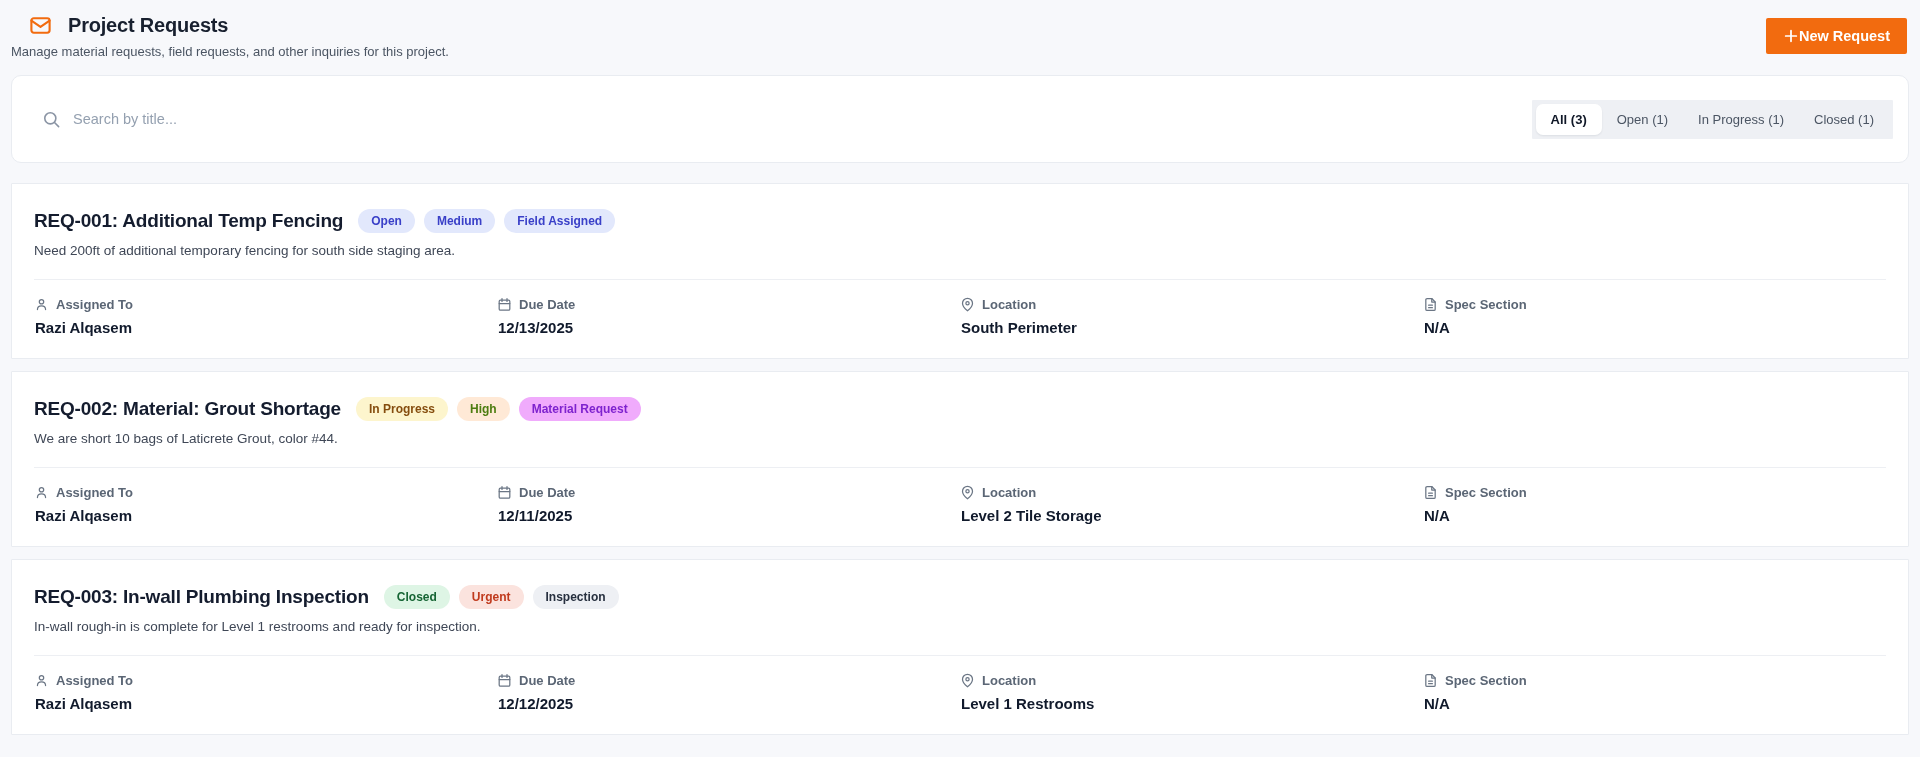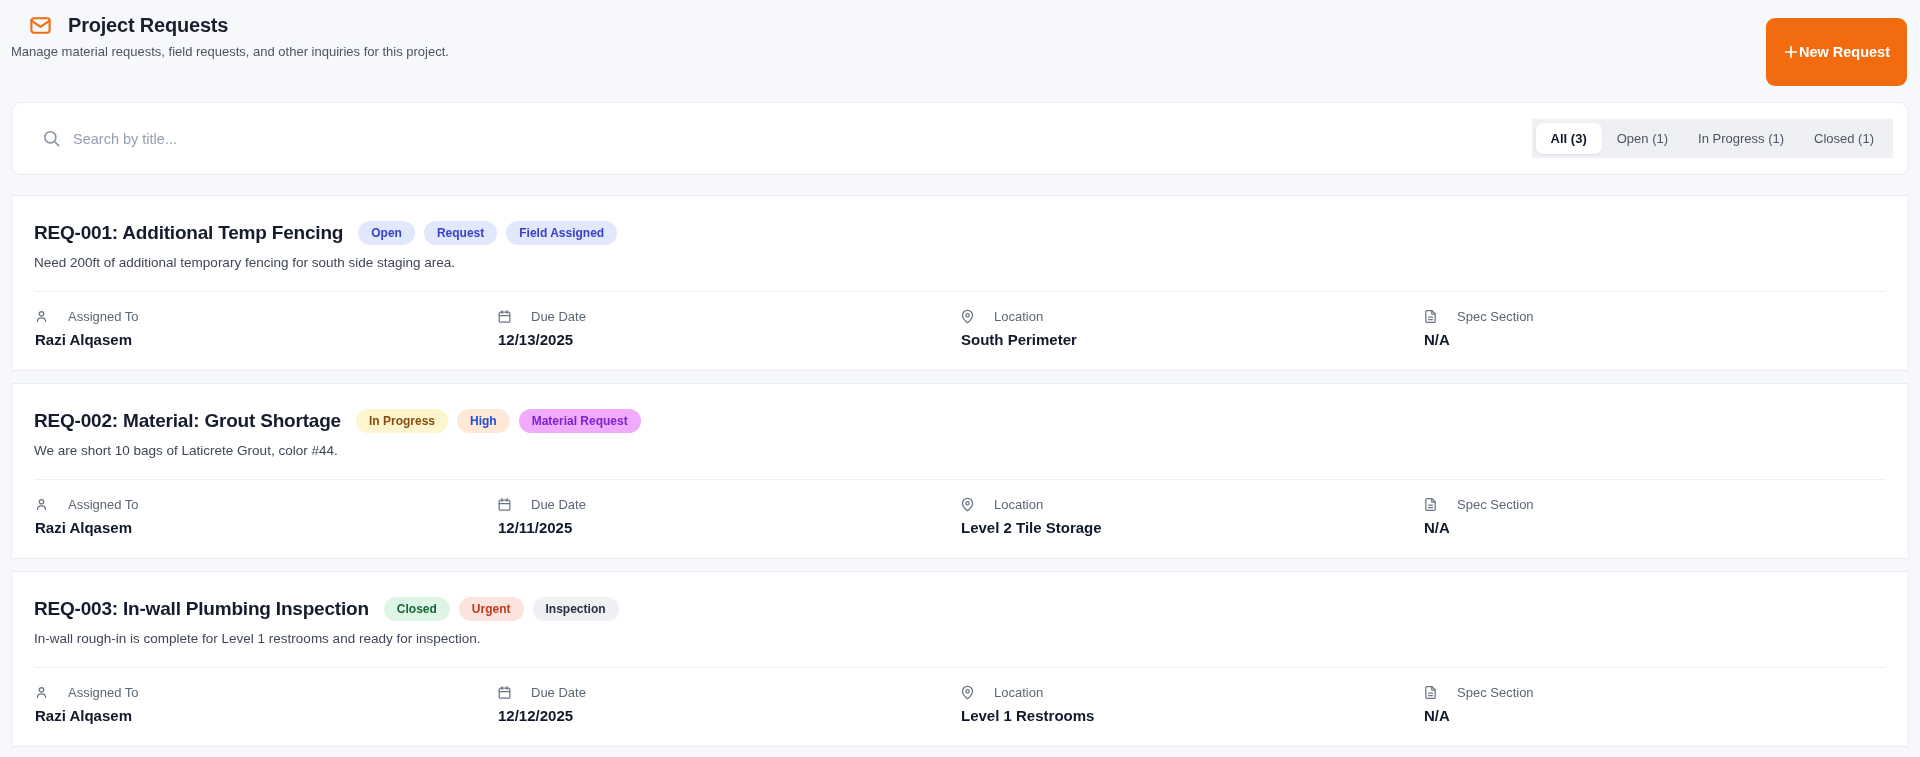--- a/index.html
+++ b/index.html
@@ -35,37 +35,37 @@
     font-size: 13px;
     color: #4b5563;
   }
   .btn-primary {
     display: flex;
     align-items: center;
     gap: 0;
     background: #f26b0f;
     color: #ffffff;
     border: none;
-    border-radius: 9px;
-    padding: 26px 17px;
+    border-radius: 2px;
+    padding: 10px 17px;
     font-size: 14.5px;
     font-weight: 700;
     font-family: "Liberation Sans", sans-serif;
     cursor: pointer;
     margin-top: 4px;
     margin-right: 1px;
   }
 
   
   .toolbar {
     margin: 16px 11px 0 11px;
     background: #ffffff;
     border: 1px solid #e9ecf1;
     border-radius: 10px;
-    height: 73px;
+    height: 88px;
     display: flex;
     align-items: center;
     justify-content: space-between;
     padding: 0 15px 0 30px;
   }
   .search-wrap {
     display: flex;
     align-items: center;
     gap: 12px;
     flex: 1;
@@ -145,23 +145,24 @@
   .meta-grid {
     margin-top: 21px;
     border-top: 1px solid #edeff3;
     padding-top: 17px;
     display: grid;
     grid-template-columns: repeat(4, 1fr);
   }
   .meta-label {
     display: flex;
     align-items: center;
-    gap: 19px;
+    gap: 7px;
     font-size: 13px;
     color: #5b6675;
+    font-weight: bold;
   }
   .meta-label svg { color: #6b7685; flex: none; }
   .meta-value {
     margin-top: 7px;
     margin-left: 1px;
     font-size: 15px;
     font-weight: 700;
     color: #111a2c;
   }
 </style>
@@ -208,21 +209,21 @@
       <div class="tab"><span>Closed (1)</span></div>
     </div>
 </div>
 
 <div class="request-list">
     <div class="request-card">
     <div class="card-title-row">
       <div class="card-title">REQ-001: Additional Temp Fencing</div>
       <div class="badges">
           <span class="badge" style="background: rgb(226, 232, 252); color: rgb(58, 64, 200);">Open</span>
-          <span class="badge" style="background: rgb(226, 232, 252); color: rgb(58, 64, 200);">Request</span>
+          <span class="badge" style="background: rgb(226, 232, 252); color: rgb(58, 64, 200);">Medium</span>
           <span class="badge" style="background: rgb(226, 232, 252); color: rgb(58, 64, 200);">Field Assigned</span>
         </div>
     </div>
     <div class="card-desc">Need 200ft of additional temporary fencing for south side staging area.</div>
     <div class="meta-grid">
       <div class="meta-col">
         <div class="meta-label">
           <span style="display:flex;">
             <svg width="15" height="15" viewBox="0 0 24 24" fill="none" stroke="currentColor" stroke-width="2" stroke-linecap="round" stroke-linejoin="round">
               <circle cx="12" cy="7.5" r="3.5"></circle>
@@ -269,21 +270,21 @@
         </div>
         <div class="meta-value">N/A</div>
       </div>
     </div>
   </div>
     <div class="request-card">
     <div class="card-title-row">
       <div class="card-title">REQ-002: Material: Grout Shortage</div>
       <div class="badges">
           <span class="badge" style="background: rgb(253, 245, 205); color: rgb(133, 77, 14);">In Progress</span>
-          <span class="badge" style="background: rgb(255, 233, 214); color: #1d4ed8;">High</span>
+          <span class="badge" style="background: rgb(255, 233, 214); color: #4d7c0f;">High</span>
           <span class="badge" style="background: #f0abfc; color: rgb(126, 34, 206);">Material Request</span>
         </div>
     </div>
     <div class="card-desc">We are short 10 bags of Laticrete Grout, color #44.</div>
     <div class="meta-grid">
       <div class="meta-col">
         <div class="meta-label">
           <span style="display:flex;">
             <svg width="15" height="15" viewBox="0 0 24 24" fill="none" stroke="currentColor" stroke-width="2" stroke-linecap="round" stroke-linejoin="round">
               <circle cx="12" cy="7.5" r="3.5"></circle>

